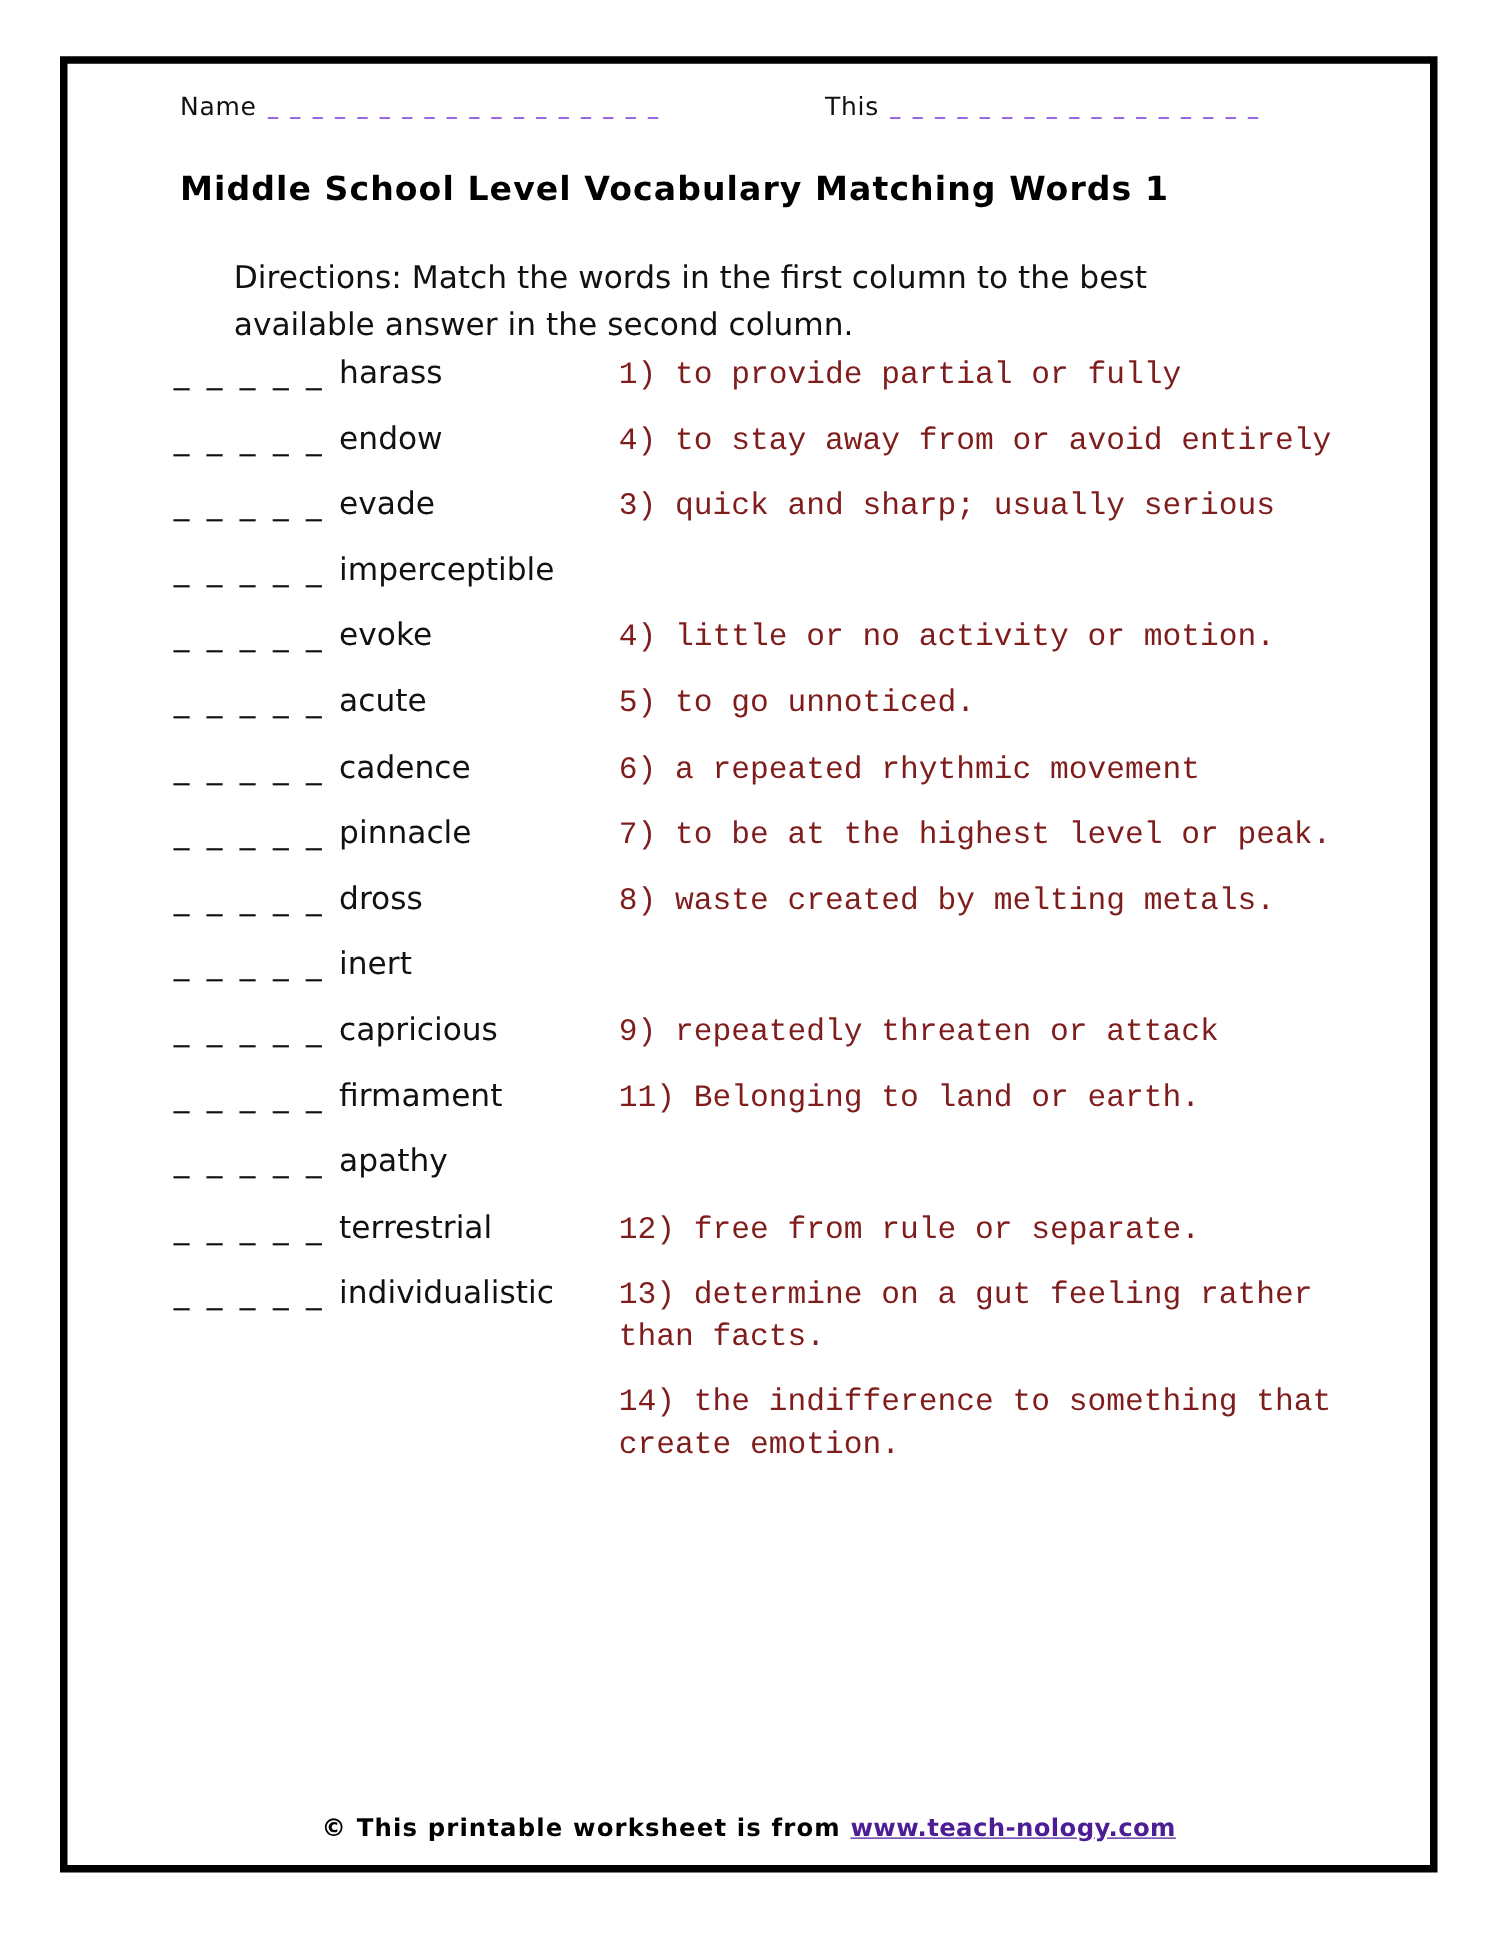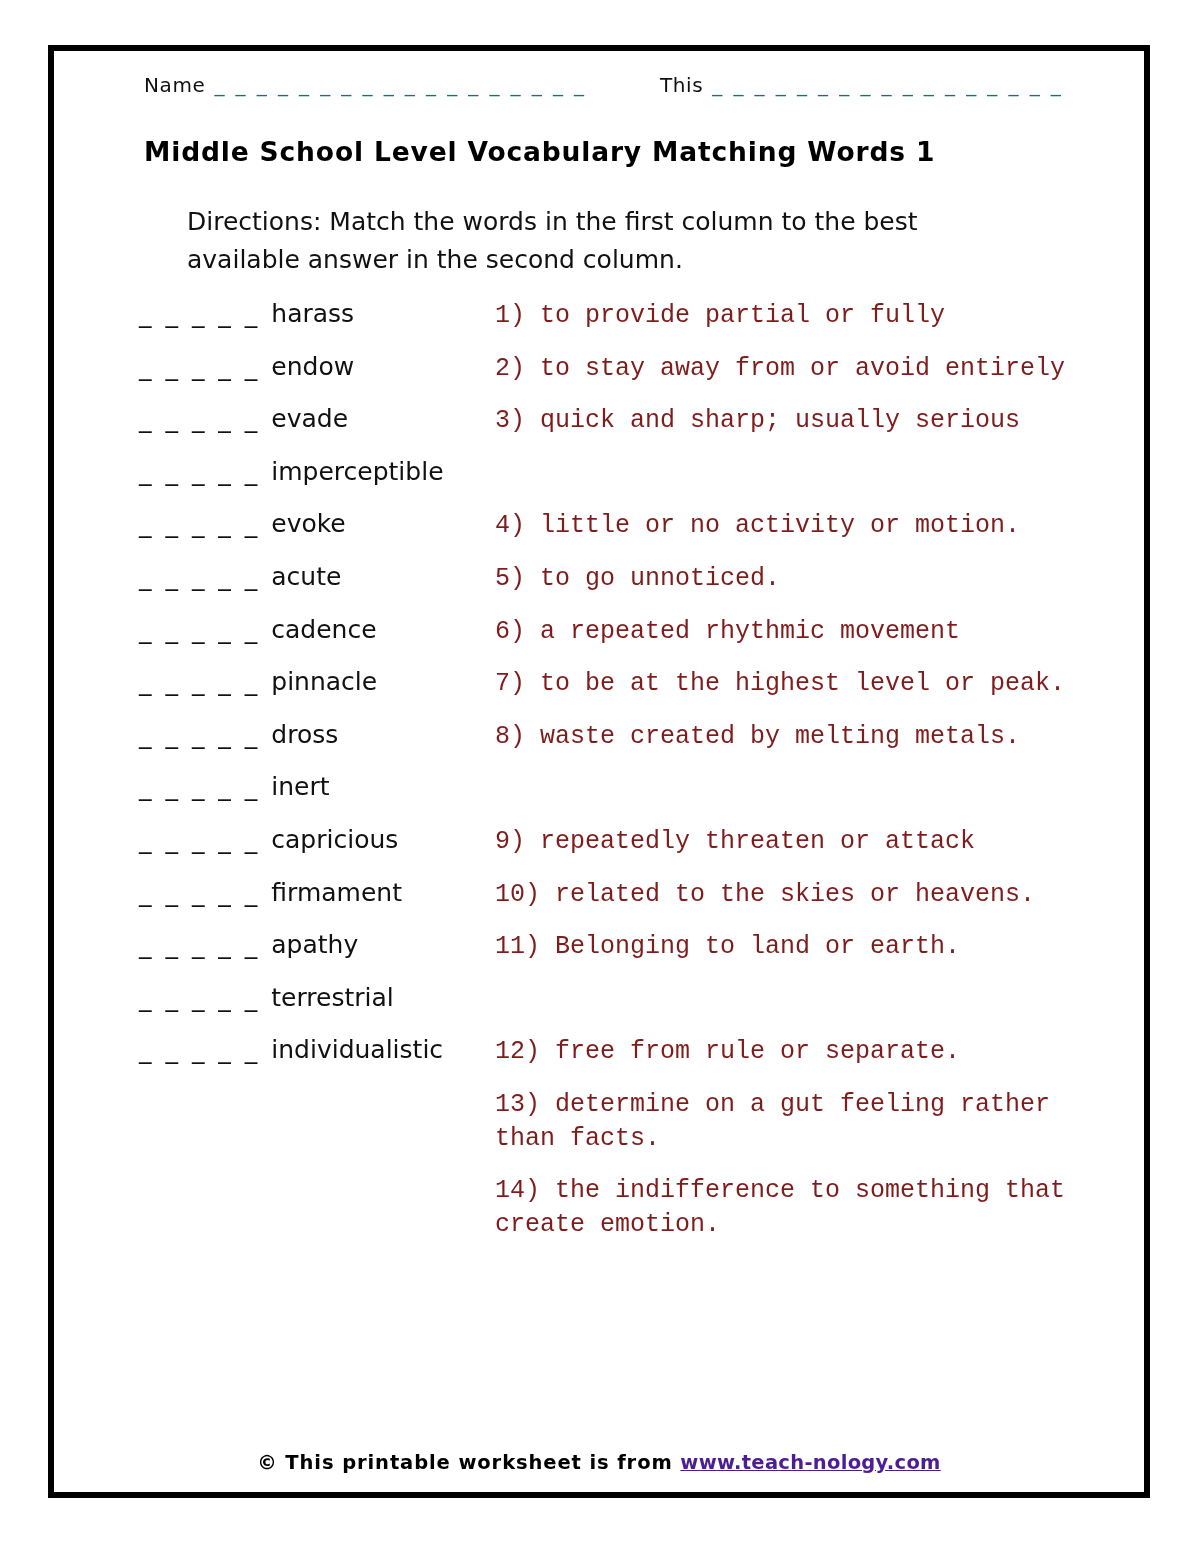--- a/index.html
+++ b/index.html
@@ -46,24 +46,24 @@
   }
   #name-field-group { left: 0px; }
   #date-field-group { left: 516px; }
 
   .field-label {
     font-size: 20px;
     letter-spacing: 0.6px;
     color: #111111;
   }
   .field-rule {
-    font-size: 20px;
+    font-size: 16px;
     letter-spacing: 2.4px;
     margin-left: 9px;
-    color: #0f766e;
+    color: #6d28d9;
   }
 
   
   #worksheet-title {
     position: absolute;
     left: 90px;
     top: 85px;
     font-size: 26.5px;
     font-weight: bold;
     letter-spacing: 0.85px;
@@ -80,21 +80,21 @@
     font-size: 25px;
     line-height: 38px;
     color: #111111;
     margin-left: 44px;
   }
 
   
   #matching-body {
     position: absolute;
     left: 0;
-    top: 248px;
+    top: 232px;
     width: 100%;
     height: 1020px;
   }
 
   #words-column {
     position: absolute;
     left: 85px;
     top: 0;
     width: 360px;
   }
@@ -234,29 +234,28 @@
         <span class="word-text">terrestrial</span>
       </div>
       <div class="word-row">
         <span class="word-blank">_ _ _ _ _</span>
         <span class="word-text">individualistic</span>
       </div>
     </div>
 
     <div id="definitions-column">
       <div class="definition-row gap-1">1) to provide partial or fully</div>
-      <div class="definition-row gap-1">2) to stay away from or avoid entirely</div>
+      <div class="definition-row gap-1">4) to stay away from or avoid entirely</div>
       <div class="definition-row gap-2">3) quick and sharp; usually serious</div>
       <div class="definition-row gap-1">4) little or no activity or motion.</div>
       <div class="definition-row gap-1">5) to go unnoticed.</div>
       <div class="definition-row gap-1">6) a repeated rhythmic movement</div>
       <div class="definition-row gap-1">7) to be at the highest level or peak.</div>
       <div class="definition-row gap-2">8) waste created by melting metals.</div>
       <div class="definition-row gap-1">9) repeatedly threaten or attack</div>
-      <div class="definition-row gap-1">10) related to the skies or heavens.</div>
       <div class="definition-row gap-2">11) Belonging to land or earth.</div>
       <div class="definition-row gap-1">12) free from rule or separate.</div>
       <div class="definition-row twoline">13) determine on a gut feeling rather than facts.</div>
       <div class="definition-row twoline">14) the indifference to something that create emotion.</div>
     </div>
 
   </div>
 
   <div id="worksheet-footer">
     <span>© This printable worksheet is from </span><a id="footer-link" href="#">www.teach-nology.com</a>

